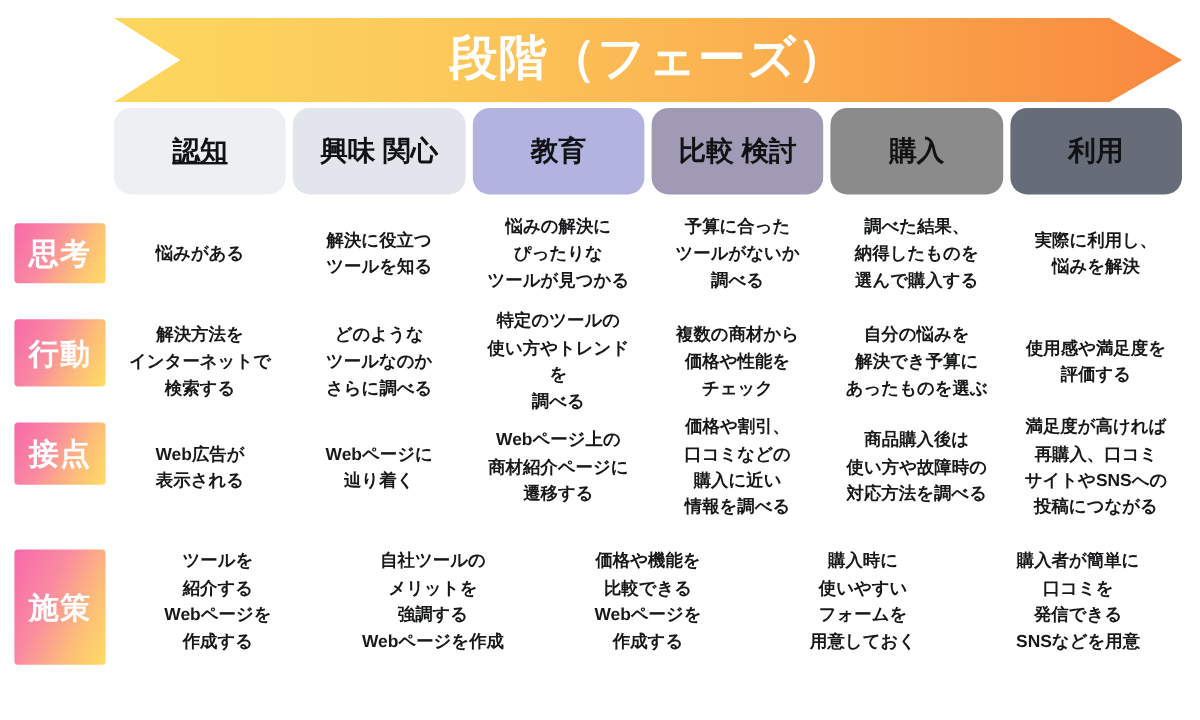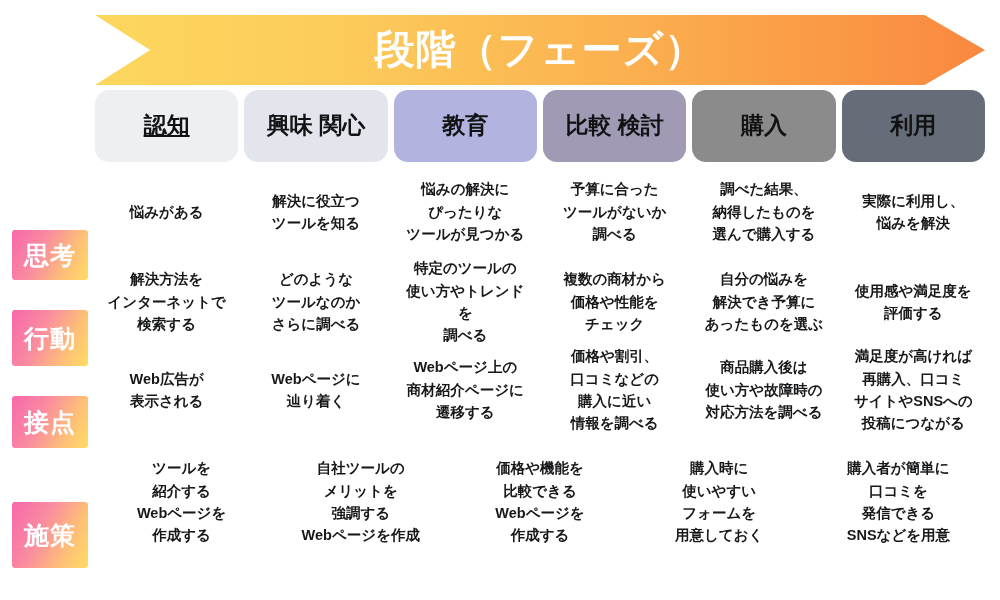--- a/index.html
+++ b/index.html
@@ -75,21 +75,20 @@
     width: 76px;
     border-radius: 3px;
     background: linear-gradient(115deg, #f768ab 0%, #fa8ba0 38%, #fdbe78 72%, #ffdc63 100%);
     display: flex;
     align-items: center;
     justify-content: center;
     color: #ffffff;
     font-size: 25px;
     font-weight: bold;
     letter-spacing: 1px;
-    margin-top: 44px;
   }
 
   
   .cell-row {
     position: absolute;
     left: 95px;
     width: 890px;
     display: flex;
     gap: 6px;
   }
@@ -142,21 +141,21 @@
 
   <div class="row-label" style="background: linear-gradient(115deg, rgb(247, 104, 171) 0%, rgb(250, 139, 160) 38%, rgb(253, 190, 120) 72%, rgb(255, 220, 99) 100%); top: 186px; height: 50px;">
     <span>思考</span>
   </div>
   <div class="row-label" style="background: linear-gradient(115deg, rgb(247, 104, 171) 0%, rgb(250, 139, 160) 38%, rgb(253, 190, 120) 72%, rgb(255, 220, 99) 100%); top: 266px; height: 56px;">
     <span>行動</span>
   </div>
   <div class="row-label" style="background: linear-gradient(115deg, rgb(247, 104, 171) 0%, rgb(250, 139, 160) 38%, rgb(253, 190, 120) 72%, rgb(255, 220, 99) 100%); top: 352px; height: 52px;">
     <span>接点</span>
   </div>
-  <div class="row-label" style="background: linear-gradient(115deg, rgb(247, 104, 171) 0%, rgb(250, 139, 160) 38%, rgb(253, 190, 120) 72%, rgb(255, 220, 99) 100%); top: 458px; height: 66px;">
+  <div class="row-label" style="background: linear-gradient(115deg, rgb(247, 104, 171) 0%, rgb(250, 139, 160) 38%, rgb(253, 190, 120) 72%, rgb(255, 220, 99) 100%); top: 458px; height: 96px;">
     <span>施策</span>
   </div>
 
   <div class="cell-row" style="top: 178px; height: 68px;">
     <div class="cell">悩みがある</div>
     <div class="cell">解決に役立つ
 ツールを知る</div>
     <div class="cell">悩みの解決に
 ぴったりな
 ツールが見つかる</div>

